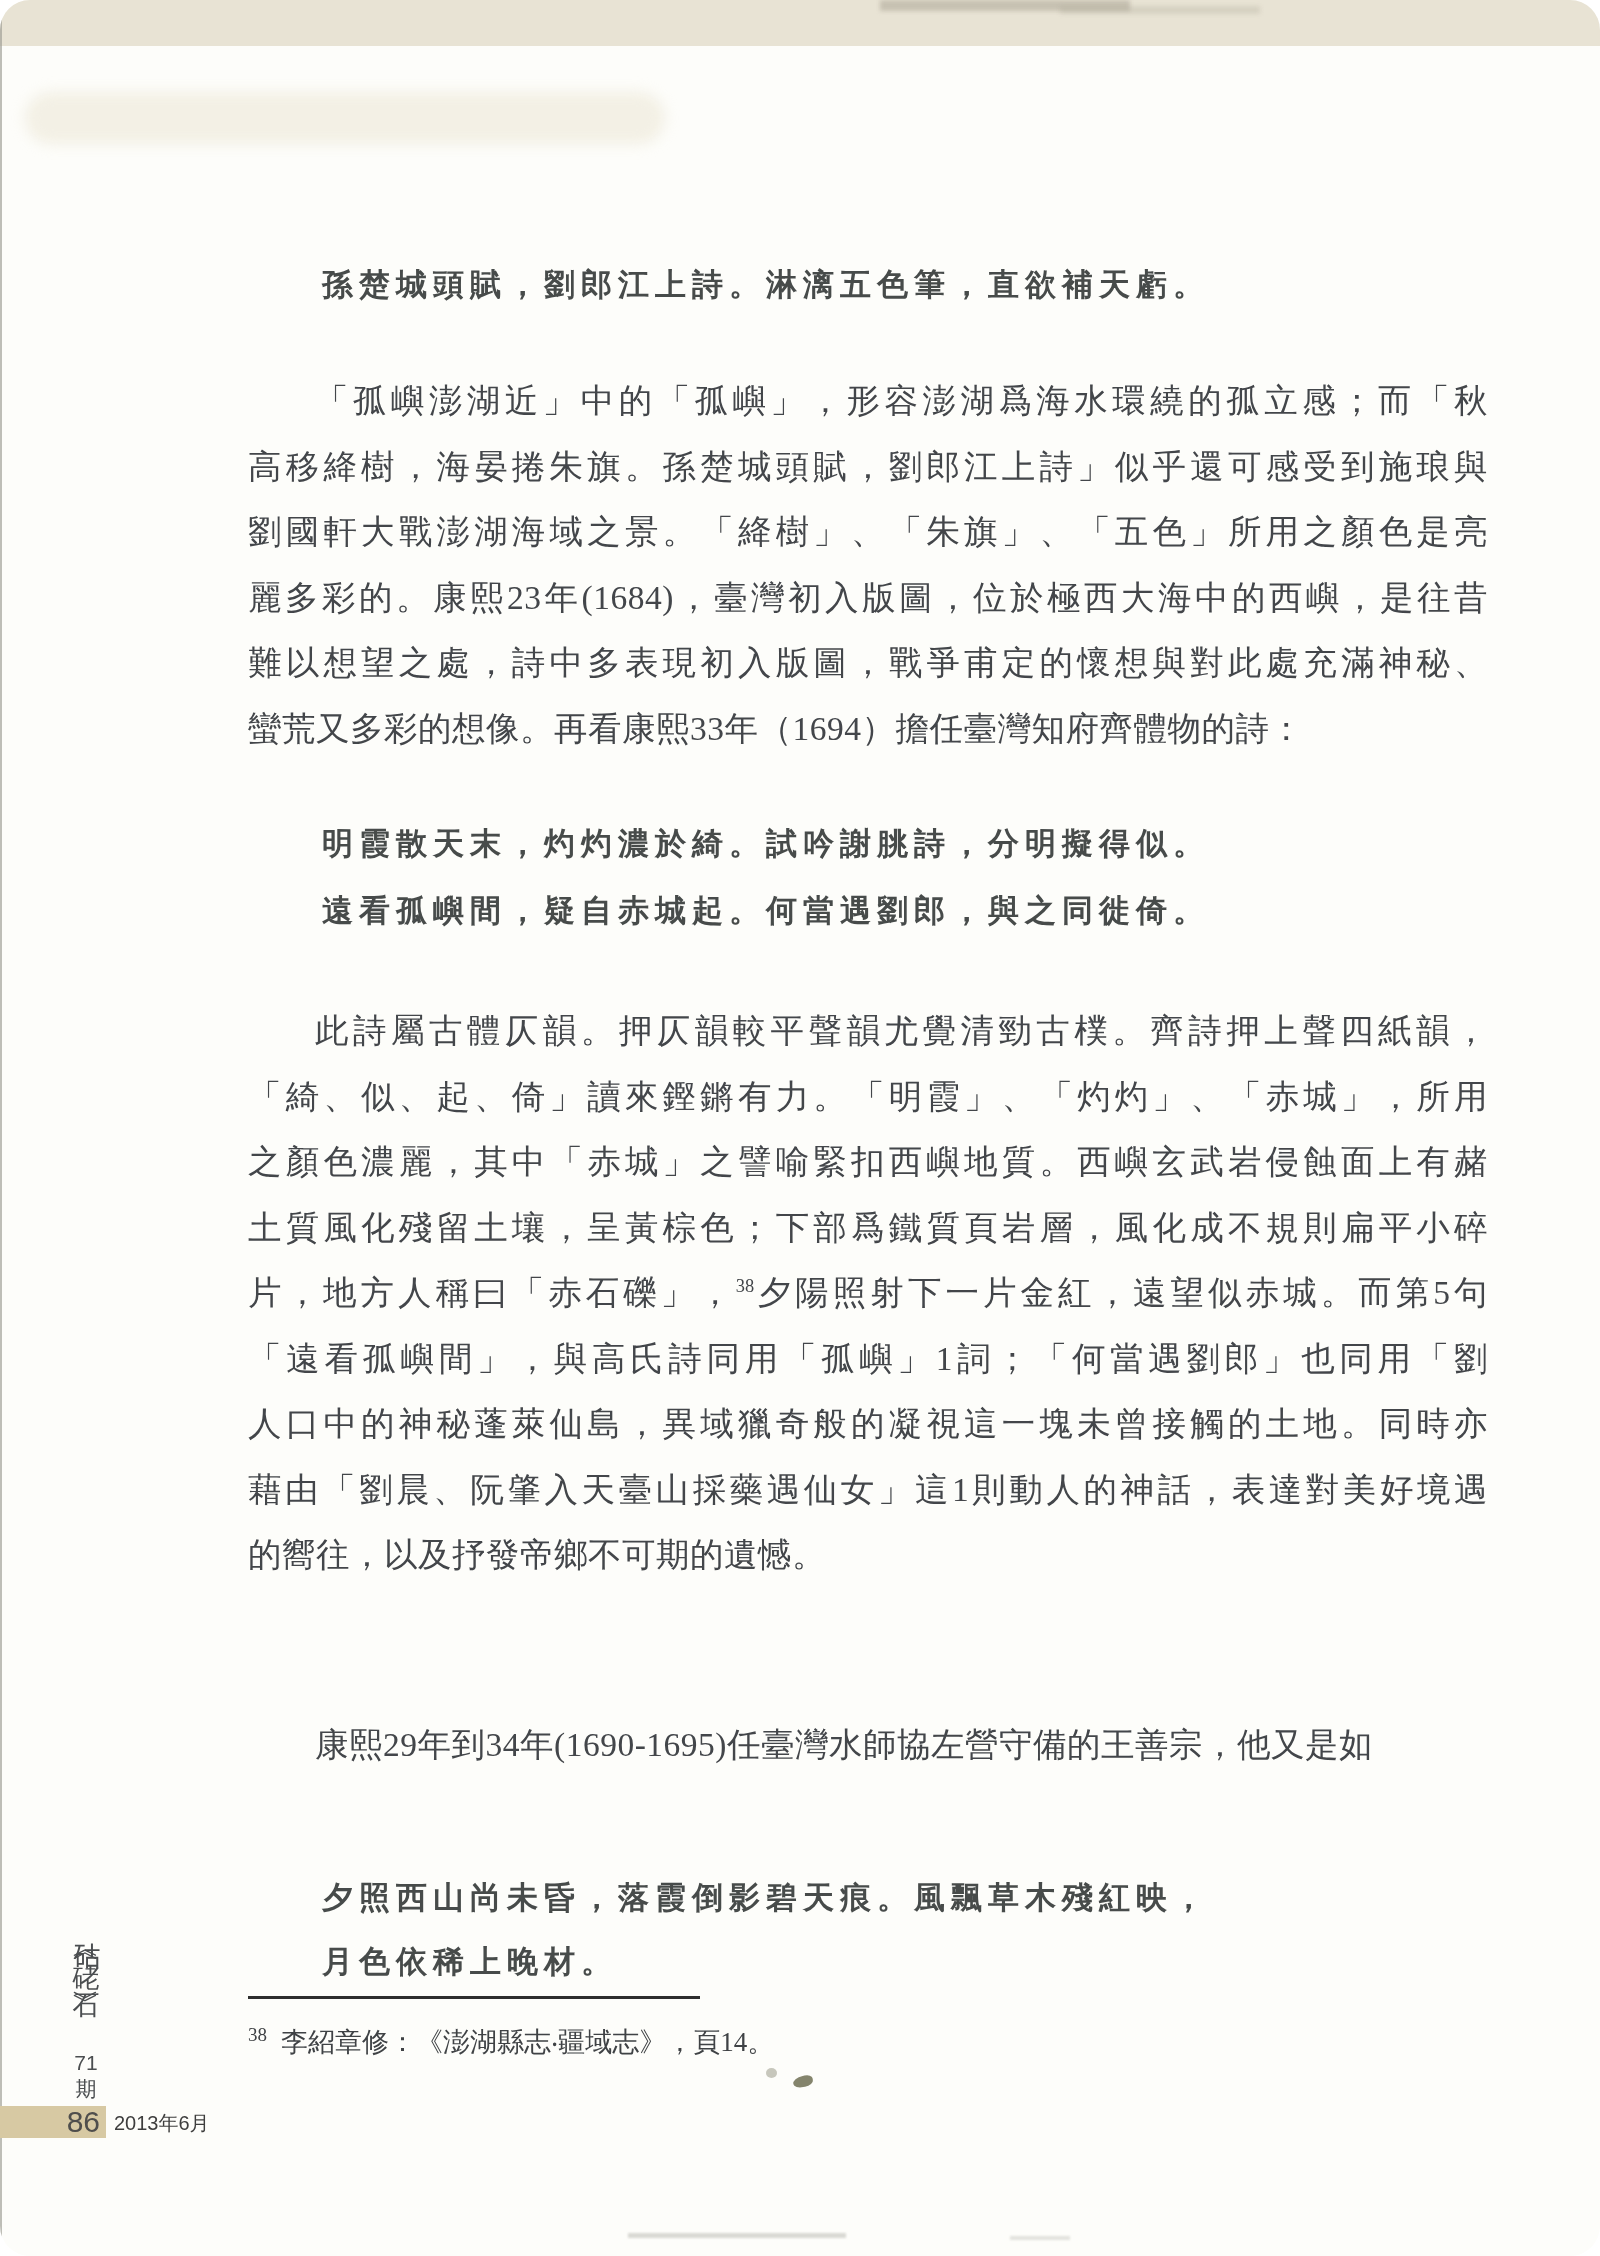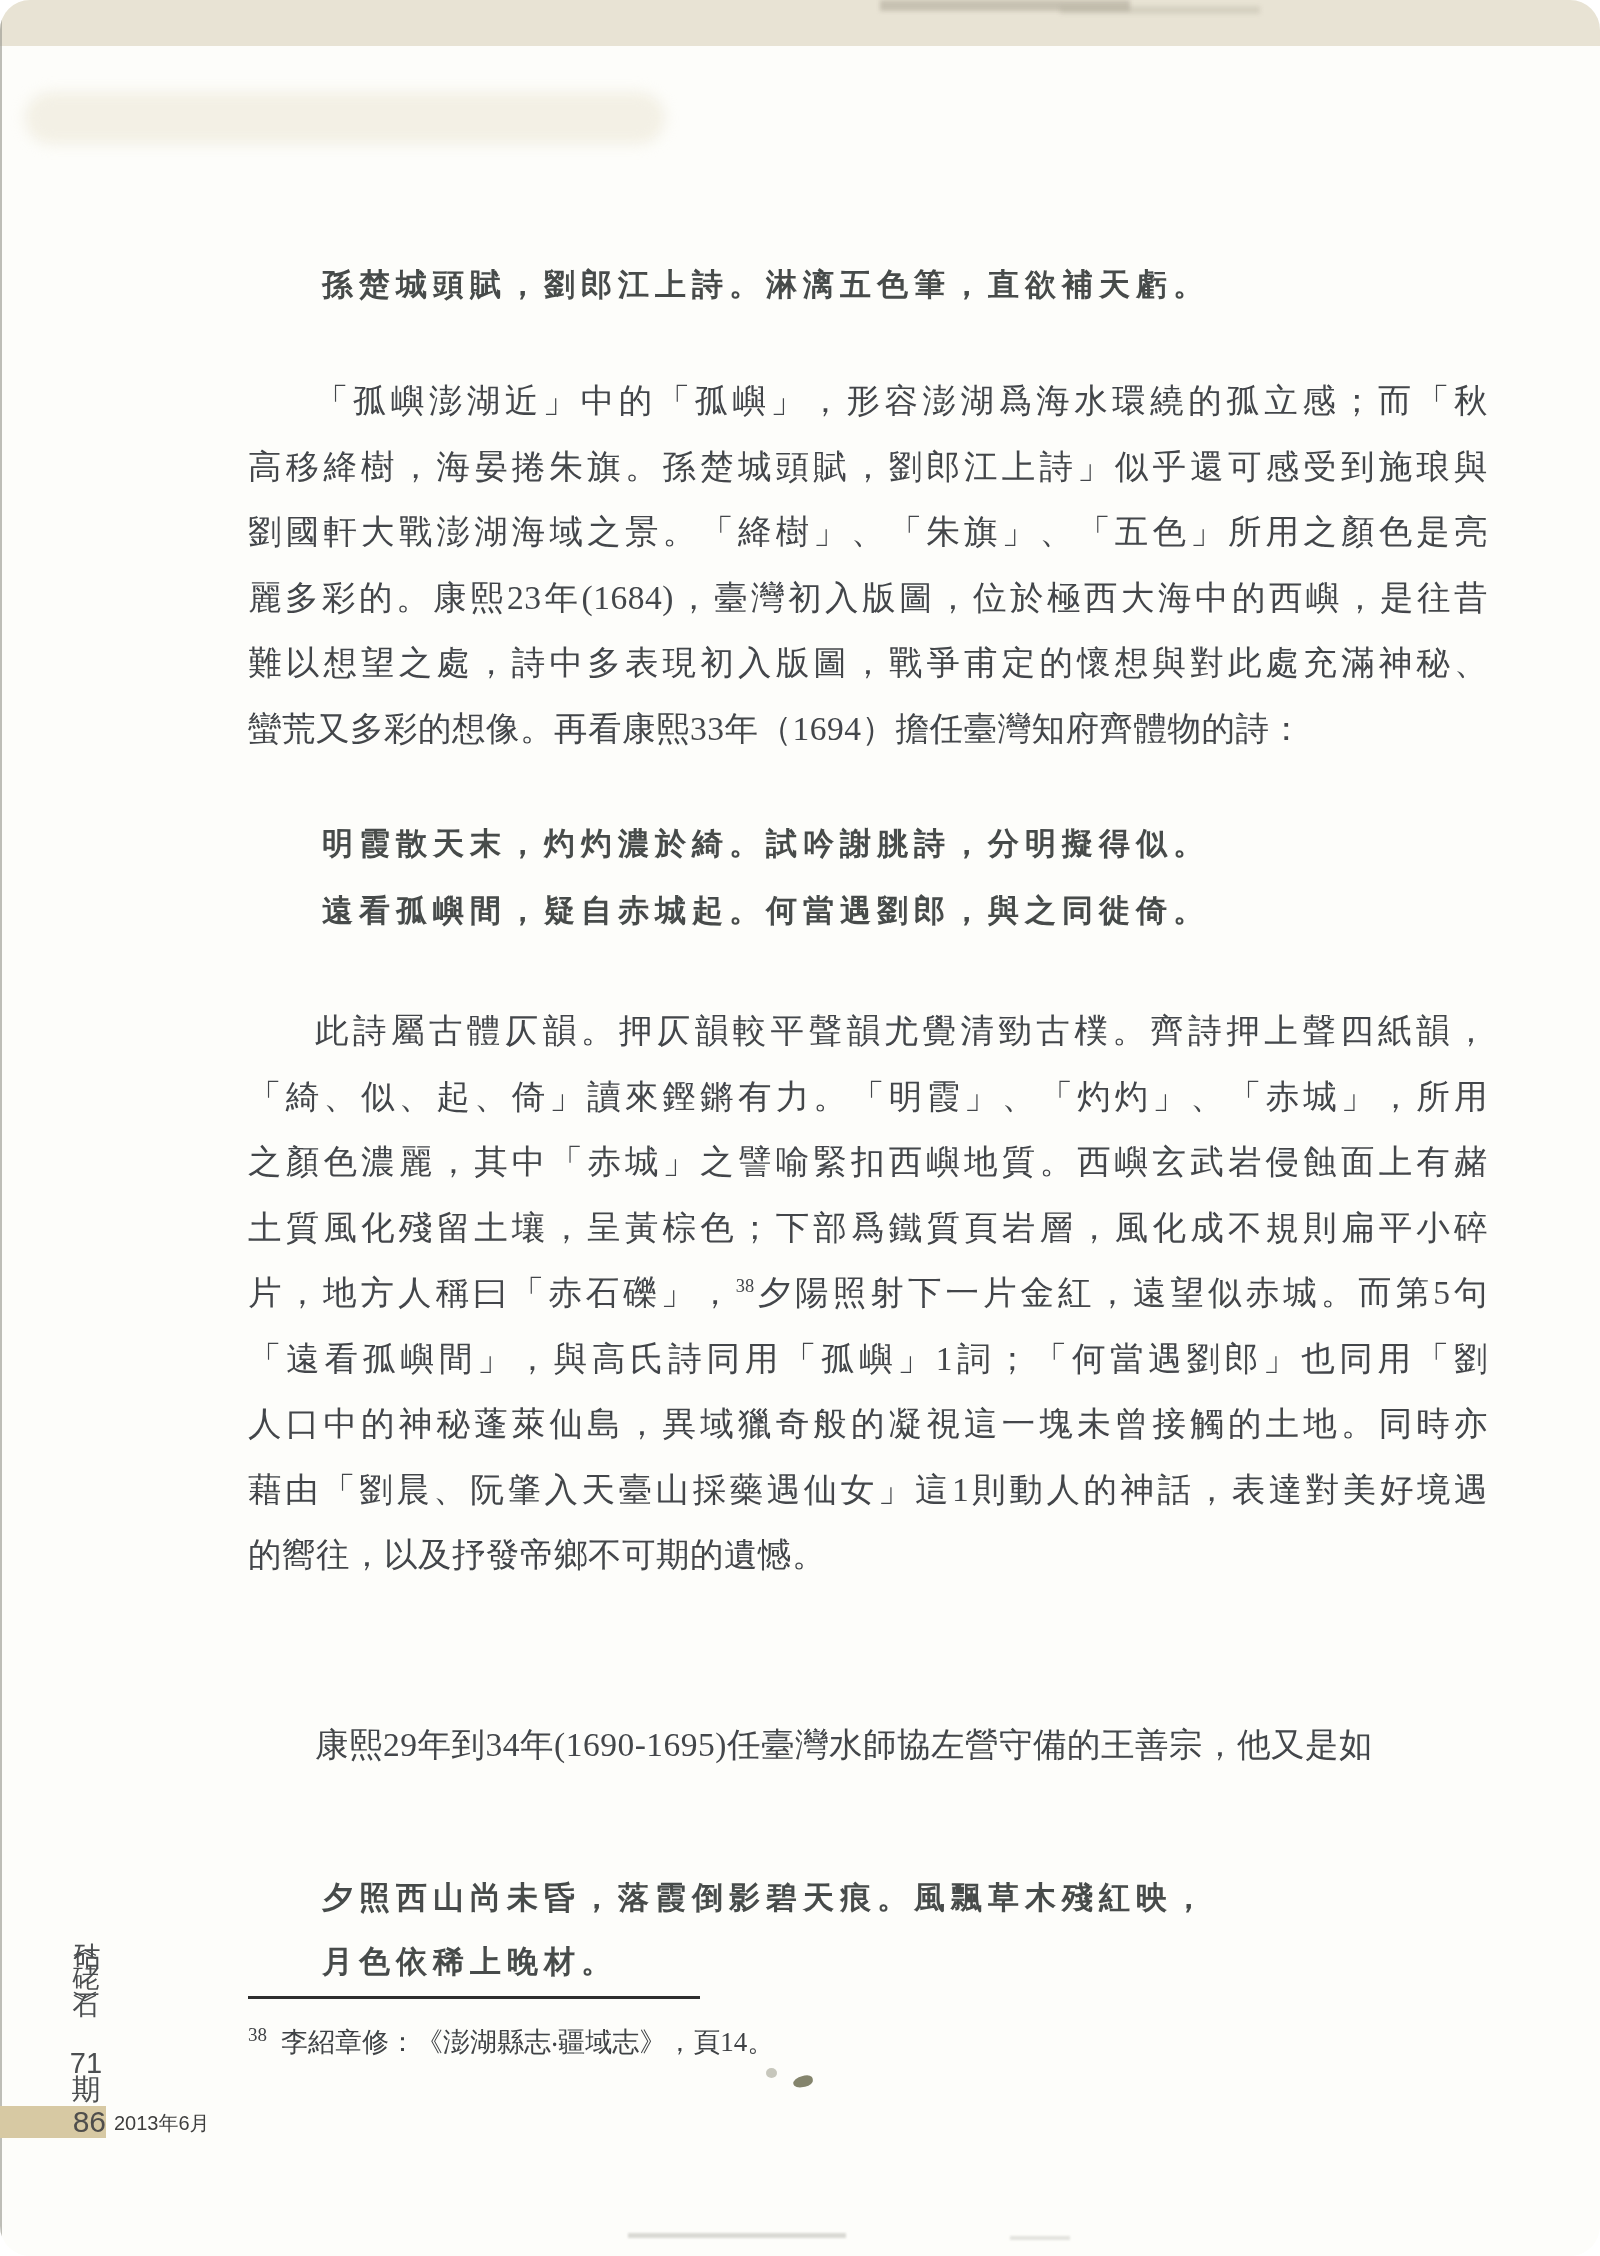--- a/index.html
+++ b/index.html
@@ -60,30 +60,30 @@
   }
   .footnote sup{font-size:19px;vertical-align:super;margin-right:14px;line-height:0;}
   
   .journal-title-vertical{
     position:absolute;left:68px;top:1942px;height:120px;
     writing-mode:vertical-rl;text-orientation:mixed;
     font-size:27px;letter-spacing:1px;color:#4b4e50;
   }
   .issue-number{
     position:absolute;left:66px;top:2050px;width:40px;
-    font-size:29px;line-height:26px;text-align:center;
+    font-size:21px;line-height:26px;text-align:center;
     word-break:break-all;color:#4b4e50;
     font-family:"Liberation Sans","DejaVu Sans",sans-serif;
   }
   .page-number-box{
     position:absolute;left:0;top:2106px;width:106px;height:32px;
     text-align:right;
   }
   .page-number{
-    display:inline-block;
+    display:inline-block;padding-right:6px;
     font-size:30px;line-height:32px;color:#4f4e4c;
     font-family:"Liberation Sans","DejaVu Sans",sans-serif;
   }
   .issue-date{
     position:absolute;left:114px;top:2110px;
     font-size:20px;line-height:26px;color:#3e3e3e;
     font-family:"Liberation Sans","DejaVu Sans",sans-serif;
   }
   
   .ink-speck-a{

